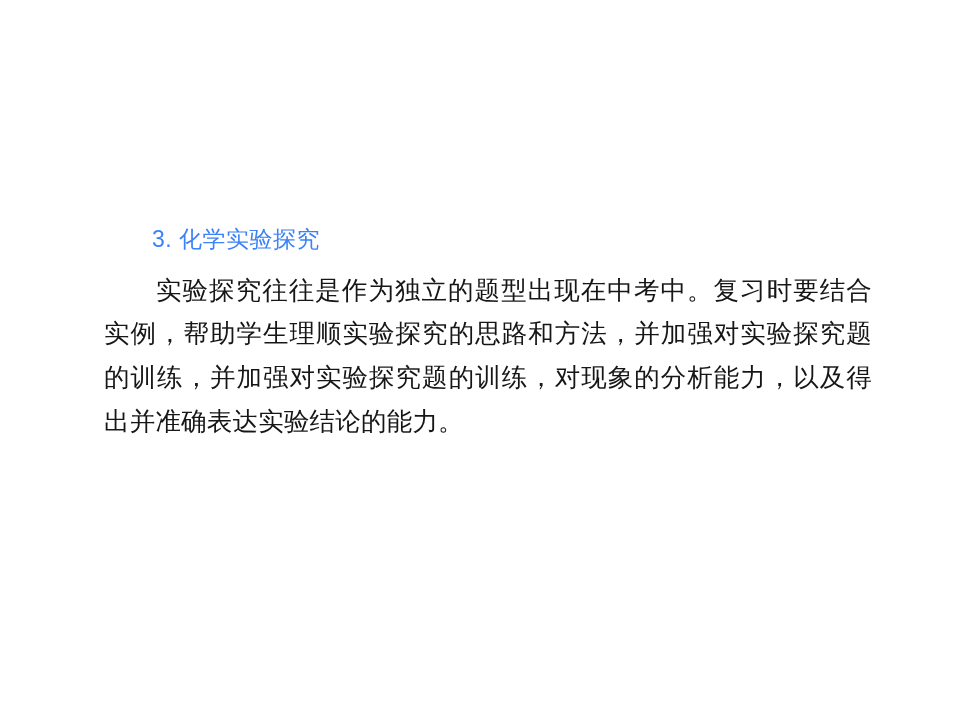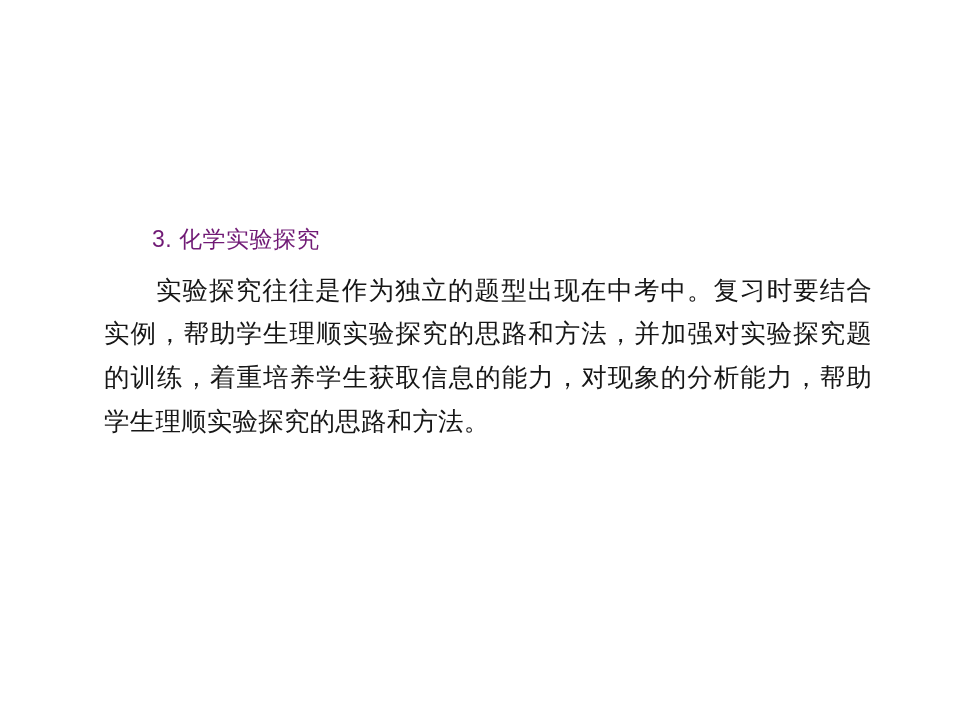--- a/index.html
+++ b/index.html
@@ -22,21 +22,21 @@
   }
   .content-block {
     position: absolute;
     left: 104px;
     top: 222px;
     width: 768px;
   }
   .heading-line {
     font-family: "Liberation Sans", sans-serif;
     font-size: 23px;
-    color: #701a75;
+    color: #3b82f6;
     line-height: 1.5;
     margin: 0 0 12px 0;
     text-indent: 48px;
     letter-spacing: 0.5px;
   }
   .body-par {
     font-family: "Liberation Serif", serif;
     font-size: 25.5px;
     color: #161616;
     line-height: 1.72;
@@ -46,15 +46,15 @@
     text-justify: inter-ideograph;
     letter-spacing: 0.2px;
   }
 </style>
 </head>
 <body>
 
 <div class="slide">
   <div class="content-block">
     <p class="heading-line">3. 化学实验探究</p>
-    <p class="body-par">实验探究往往是作为独立的题型出现在中考中。复习时要结合实例，帮助学生理顺实验探究的思路和方法，并加强对实验探究题的训练，着重培养学生获取信息的能力，对现象的分析能力，帮助学生理顺实验探究的思路和方法。</p>
+    <p class="body-par">实验探究往往是作为独立的题型出现在中考中。复习时要结合实例，帮助学生理顺实验探究的思路和方法，并加强对实验探究题的训练，并加强对实验探究题的训练，对现象的分析能力，以及得出并准确表达实验结论的能力。</p>
   </div>
 </div>
 
 </body></html>

